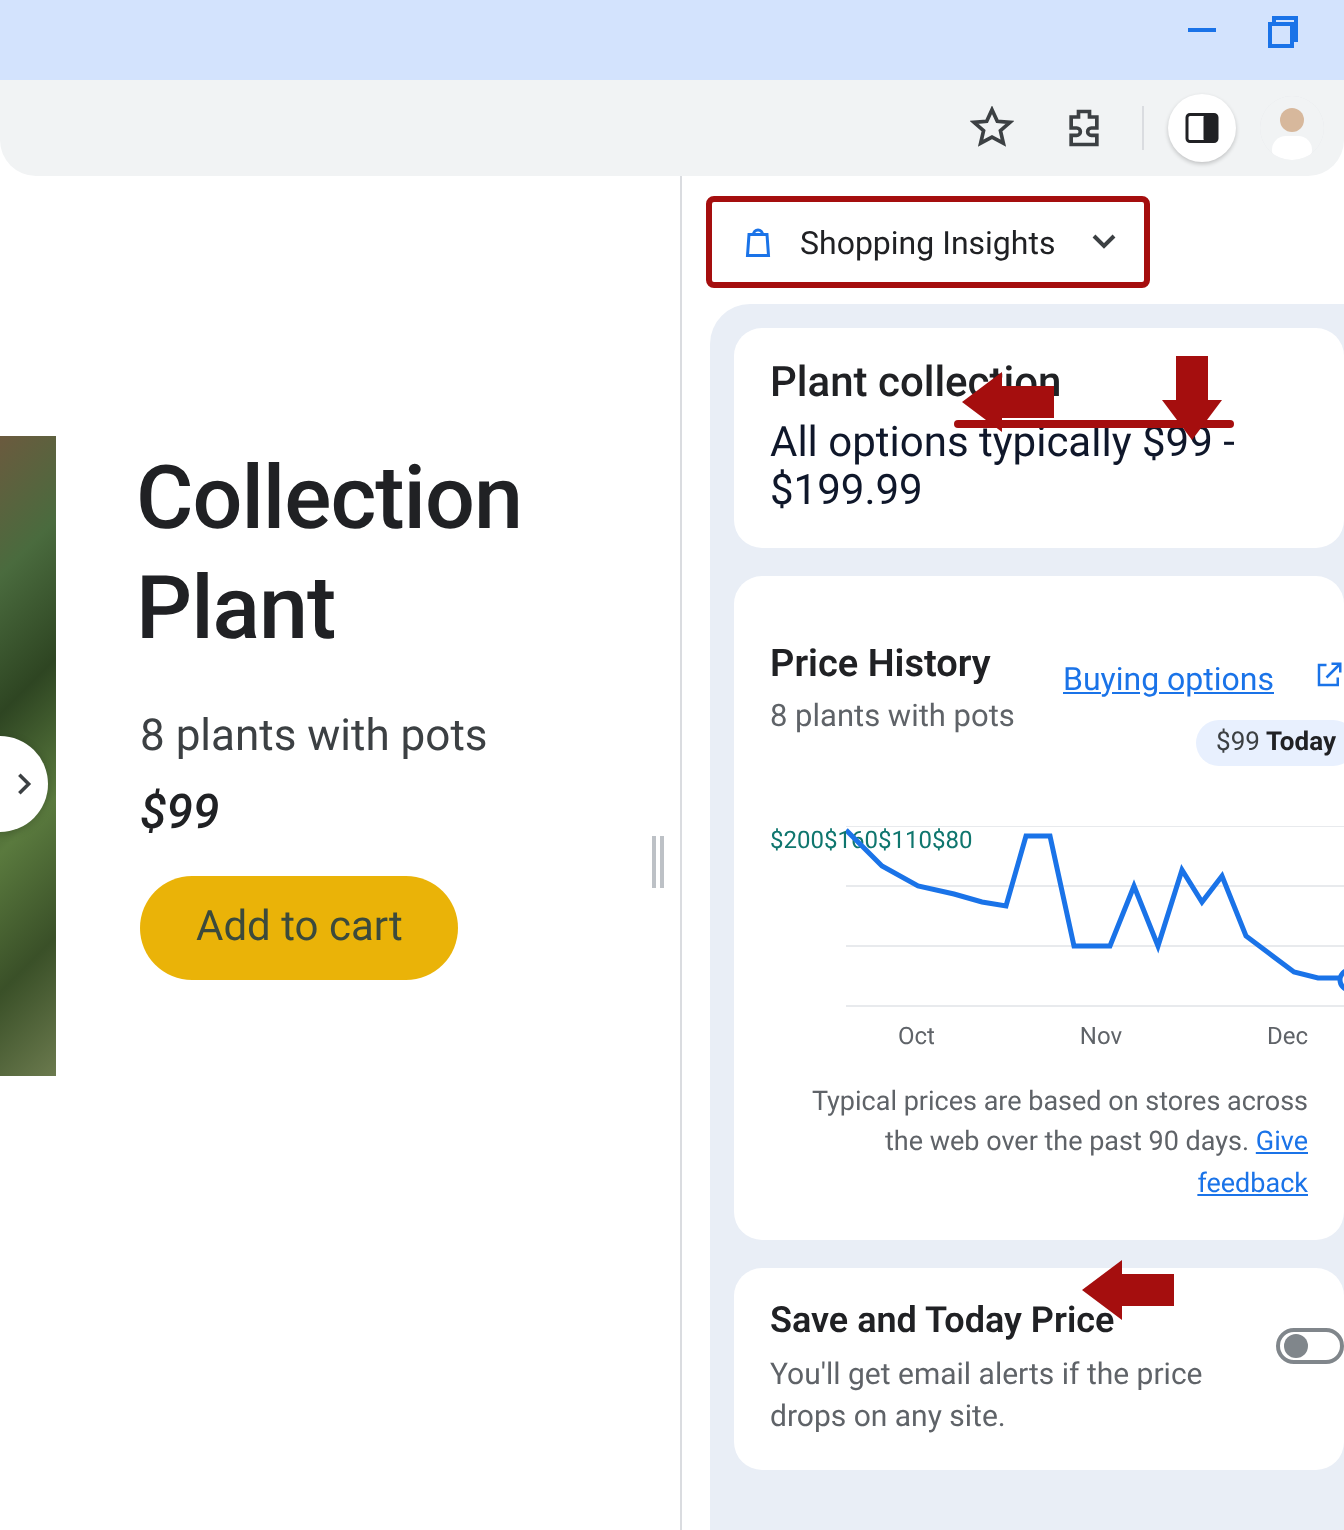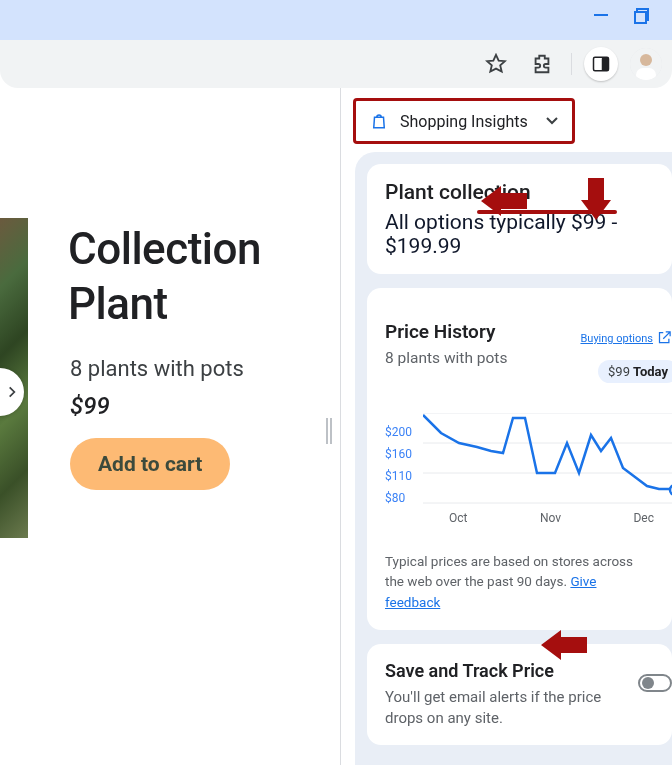--- a/index.html
+++ b/index.html
@@ -13,44 +13,44 @@
   .divider { width:1px; height:22px; background:#dadce0; }
   .panel-btn { width:34px; height:34px; border-radius:50%; background:#fff; display:flex; align-items:center; justify-content:center; box-shadow:0 1px 2px rgba(0,0,0,.2); }
   .avatar { width:32px; height:32px; border-radius:50%; background:#e8eaed; overflow:hidden; display:flex; align-items:center; justify-content:center; }
   .content { position:absolute; top:88px; left:0; right:0; bottom:0; background:#fff; }
   .cart-pill { position:absolute; right:24px; top:20px; background:#dfe7df; color:#3c4a3c; font-size:20px; font-weight:500; padding:10px 20px; border-radius:28px; display:flex; align-items:center; gap:10px; cursor:pointer; }
   .prod-img { position:absolute; left:0; top:130px; width:28px; height:320px; background:linear-gradient(135deg,#6b5a3e 0%, #4a6b3e 20%, #2e4522 40%, #5a7a3e 60%, #3a5028 80%, #6b7a4e 100%); }
   .carousel-btn { position:absolute; left:0; top:280px; width:24px; height:48px; background:#fff; border-radius:0 24px 24px 0; display:flex; align-items:center; justify-content:center; box-shadow:0 1px 4px rgba(0,0,0,.2); }
   .prod-title { position:absolute; left:68px; top:134px; font-size:44px; font-weight:500; color:#202124; line-height:1.25; letter-spacing:-0.5px; }
   .prod-sub { position:absolute; left:70px; top:268px; font-size:22px; color:#3c4043; }
   .prod-price { position:absolute; left:70px; top:304px; font-size:24px; font-style:italic; font-weight:500; color:#202124; }
-  .add-btn { position:absolute; left:70px; top:350px; background:#fdba74; color:#3c4a3c; font-size:21px; font-weight:700; padding:14px 28px; border-radius:30px; cursor:pointer; }
+  .add-btn { position:absolute; left:70px; top:350px; background:#eab308; color:#3c4a3c; font-size:21px; font-weight:400; padding:14px 28px; border-radius:30px; cursor:pointer; }
   
   .drag { position:absolute; left:326px; top:330px; width:8px; display:flex; flex-direction:row; gap:2px; }
   .drag div { width:2px; height:26px; background:#bdc1c6; }
   
   .panel { position:absolute; left:340px; top:0; right:0; bottom:0; border-left:1px solid #dadce0; background:#fff; }
   .insights-pill { position:absolute; left:12px; top:10px; display:flex; align-items:center; gap:12px; padding:10px 14px; border:3px solid #a50e0e; border-radius:4px; cursor:pointer; }
   .insights-pill .bag { width:18px; height:20px; }
   .insights-pill .lbl { font-size:16px; color:#202124; }
   .insights-pill .chev { margin-left:6px; }
   .cards { position:absolute; left:14px; top:64px; right:0; bottom:0; background:#e9eef6; border-top-left-radius:20px; padding:12px 0 12px 12px; }
   .card { background:#fff; border-radius:14px; padding:16px 18px; margin-bottom:14px; position:relative; overflow:hidden; }
   .card h2 { font-size:21px; font-weight:500; color:#202124; margin-bottom:6px; }
   .card .typ { font-size:21px; color:#0f172a; }
   .underline-red { position:absolute; left:110px; top:46px; width:140px; height:4px; background:#a50e0e; border-radius:2px; }
   .ph-sub { font-size:15.5px; color:#5f6368; margin-top:4px; }
-  .buying { position:absolute; right:0; top:42px; color:#1a73e8; font-size:11px; text-decoration:underline; display:flex; align-items:flex-end; gap:4px; cursor:pointer; }
+  .buying { position:absolute; right:0; top:42px; color:#1a73e8; font-size:16px; text-decoration:underline; display:flex; align-items:flex-start; gap:20px; cursor:pointer; }
   .today-pill { position:absolute; right:-6px; top:72px; background:#e8f0fe; border-radius:12px; padding:4px 10px; font-size:13px; color:#3c4043; }
   .today-pill b { color:#202124; margin-left:3px; }
   .chart { margin-top:46px; height:110px; position:relative; }
-  .ylabels { position:absolute; left:0; top:12px; bottom:18px; width:36px; font-size:12px; color:#3b82f6; display:flex; flex-direction:column; justify-content:space-between; }
+  .ylabels { position:absolute; left:0; top:0; bottom:18px; width:36px; font-size:12px; color:#0f766e; display:flex; flex-direction:row; justify-content:space-between; }
   .xlabels { position:absolute; left:64px; right:0; bottom:-2px; font-size:12px; color:#5f6368; display:flex; justify-content:space-between;gap:40px; }
   .chart svg { position:absolute; left:38px; top:0; right:0; }
-  .footnote { font-size:13.5px; color:#5f6368; margin-top:28px; line-height:1.5; }
+  .footnote { font-size:13.5px; color:#5f6368; margin-top:18px; line-height:1.5;text-align:right; }
   .footnote a { color:#1a73e8; text-decoration:underline; cursor:pointer; }
   .track h2 { font-size:18px; font-weight:600; }
   .track p { font-size:15px; color:#5f6368; margin-top:6px; max-width:220px; line-height:1.4; }
   .toggle { position:absolute; right:0; top:30px; width:34px; height:18px; border-radius:10px; border:2px solid #80868b; background:#fff; cursor:pointer; overflow:hidden; }
   .toggle .knob { width:12px; height:12px; background:#80868b; border-radius:50%; position:absolute; left:2px; top:1px; }
   
   .arrow { position:absolute; }
   .arrow svg { display:block; }
 </style>
 </head>
@@ -177,21 +177,21 @@
             <span>Nov</span>
             <span>Dec</span>
           </div>
         </div>
         <div class="footnote">
           <span>Typical prices are based on stores across the web over the past 90 days. </span><a>Give feedback</a>
         </div>
       </div>
 
       <div class="card track">
-        <h2>Save and Track Price</h2>
+        <h2>Save and Today Price</h2>
         <p>You'll get email alerts if the price drops on any site.</p>
         <div class="toggle">
             <div class="knob"></div>
           </div>
       </div>
     </div>
 
     <div class="arrow" style="left:140px; top:96px;">
       <svg width="46" height="34">
           <polygon points="0,17 20,2 20,9 46,9 46,25 20,25 20,32" fill="#a50e0e"></polygon>

